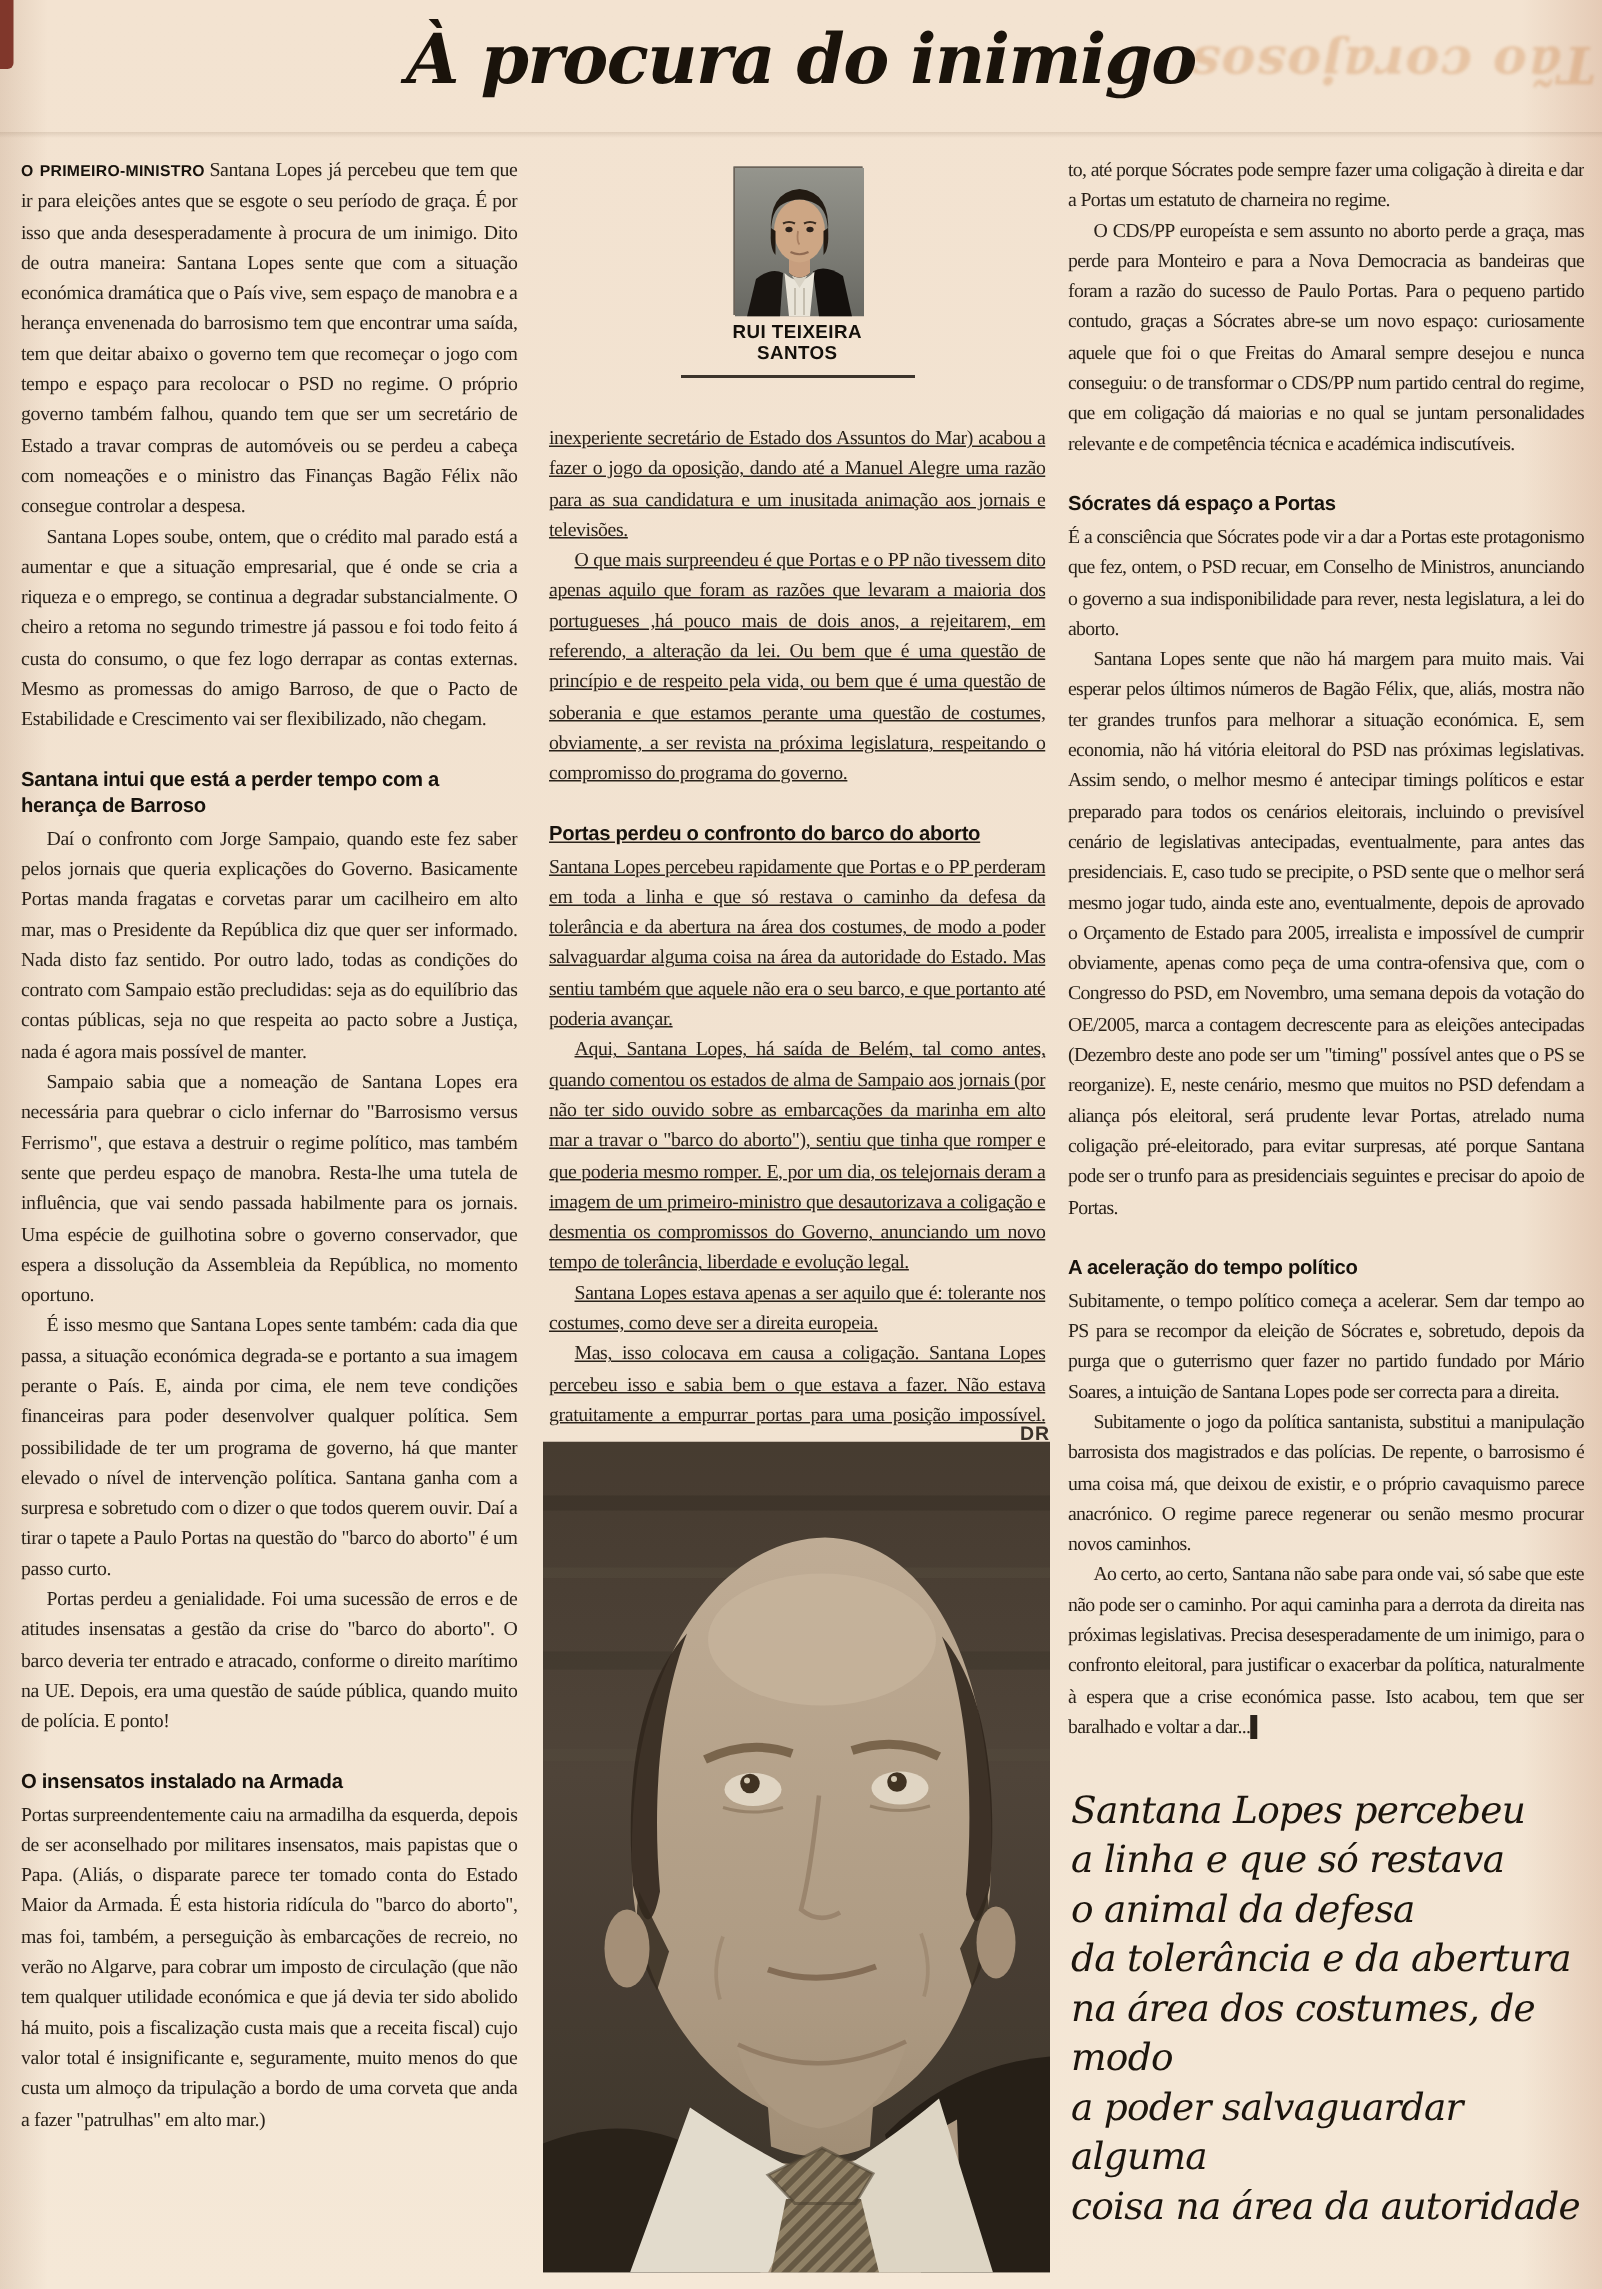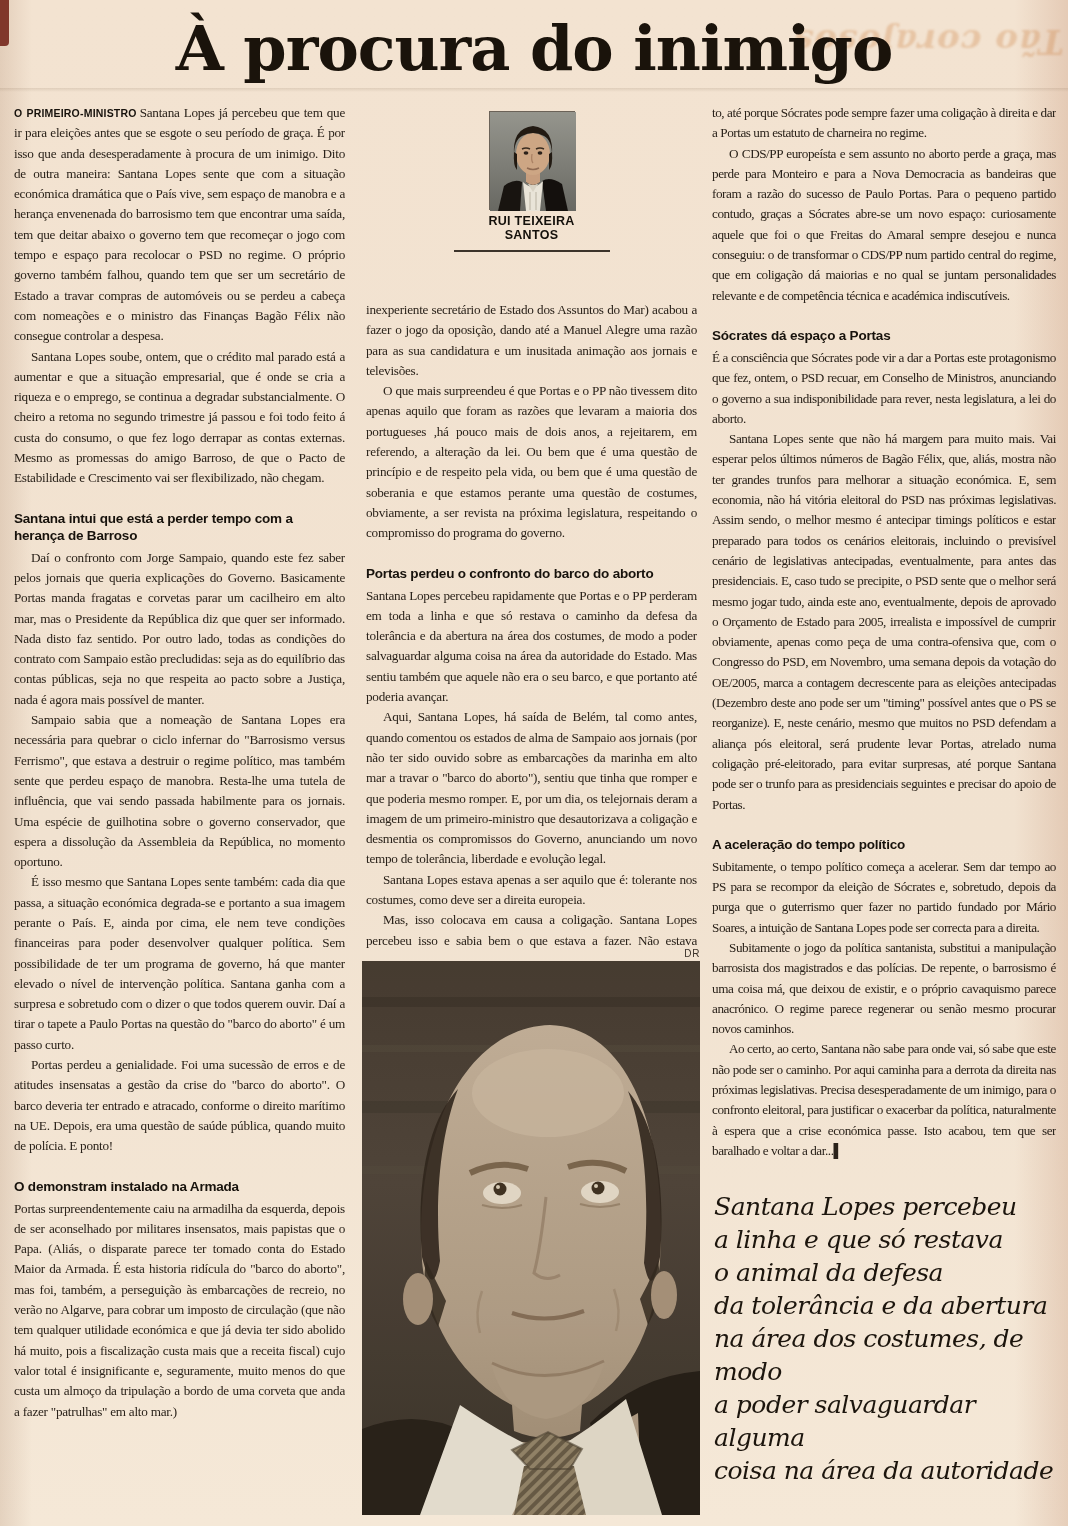--- a/index.html
+++ b/index.html
@@ -13,22 +13,22 @@
     color:#2a221a;
   }
   .corner-mark { position:absolute; left:0; top:0; width:9px; height:46px;
     background:#6e1c12; opacity:.85; border-radius:0 0 4px 0; }
   .bleed { position:absolute; top:22px; right:4px; width:300px; text-align:left;
     transform:rotate(180deg);
     font-family:"DejaVu Serif", serif; font-style:italic; font-weight:bold;
     font-size:34px; color:rgba(198,108,34,0.26); letter-spacing:1px;
     filter:blur(1px); pointer-events:none; }
   .headline { position:absolute; top:12px; left:0; width:100%; text-align:center;
-    font-family:"DejaVu Serif", serif; font-weight:bold;
-    font-size:62px; letter-spacing:-1px; color:#1a130b; }
+    font-family:"DejaVu Serif", serif; font-style:italic; font-weight:bold;
+    font-size:46px; letter-spacing:-1px; color:#1a130b; }
   .crease { position:absolute; top:88px; left:0; width:100%; height:4px;
     background:linear-gradient(180deg, rgba(120,95,70,0.16), rgba(0,0,0,0)); }
 
   .col { position:absolute; top:103px; }
   .col p { font-size:13.2px; line-height:20.3px; letter-spacing:-0.25px;
     text-align:justify; color:#2a221a; }
   .col p.ind { text-indent:17px; }
   .col h3 { font-family:"Liberation Sans", sans-serif; font-size:13.5px;
     line-height:17px; font-weight:bold; letter-spacing:-0.2px;
     margin:21px 0 4px 0; color:#17120c; }
@@ -41,24 +41,24 @@
     margin-right:3px; color:#17120c; }
 
   .author-block { width:100%; text-align:center; padding-top:8px; }
   .author-photo { width:86px; height:99px; margin:0 auto;
     border:1px solid #6b6258; background:#7b7b74; }
   .author-photo svg { display:block; }
   .author-name { margin-top:5px; font-family:"Liberation Sans", sans-serif;
     font-weight:bold; font-size:12.5px; line-height:13.5px;
     letter-spacing:0.3px; color:#14100b; white-space:pre-line; }
   .author-rule { width:156px; height:2px; background:#3c342b; margin:8px auto 0 auto; }
-  .col2-text { margin-top:48px; }
+  .col2-text { margin-top:30px;text-decoration:underline; }
 
   .credit { position:absolute; left:362px; top:948px; width:338px; text-align:right;
-    font-family:"Liberation Sans", sans-serif; font-weight:normal; font-size:10px;
+    font-family:"Liberation Sans", sans-serif; font-weight:bold; font-size:13px;
     letter-spacing:0.6px; color:#3a3129; }
   .big-photo { position:absolute; left:362px; top:961px; width:338px; height:554px; }
   .big-photo svg { display:block; }
 
   .pull-quote { position:absolute; left:714px; top:1190px; width:352px;
     font-family:"DejaVu Serif", serif; font-style:italic; font-size:25px;
     line-height:33px; letter-spacing:-0.5px; color:#1c150d; }
 </style>
 </head>
 <body>
@@ -72,21 +72,21 @@
   <div class="crease"></div>
 
   <div class="col col1">
     <p><span class="leadin">O primeiro-ministro</span><span>Santana Lopes já percebeu que tem que ir para eleições antes que se esgote o seu período de graça. É por isso que anda desesperadamente à procura de um inimigo. Dito de outra maneira: Santana Lopes sente que com a situação económica dramática que o País vive, sem espaço de manobra e a herança envenenada do barrosismo tem que encontrar uma saída, tem que deitar abaixo o governo tem que recomeçar o jogo com tempo e espaço para recolocar o PSD no regime. O próprio governo também falhou, quando tem que ser um secretário de Estado a travar compras de automóveis ou se perdeu a cabeça com nomeações e o ministro das Finanças Bagão Félix não consegue controlar a despesa.</span></p>
     <p class="ind">Santana Lopes soube, ontem, que o crédito mal parado está a aumentar e que a situação empresarial, que é onde se cria a riqueza e o emprego, se continua a degradar substancialmente. O cheiro a retoma no segundo trimestre já passou e foi todo feito á custa do consumo, o que fez logo derrapar as contas externas. Mesmo as promessas do amigo Barroso, de que o Pacto de Estabilidade e Crescimento vai ser flexibilizado, não chegam.</p>
     <h3>Santana intui que está a perder tempo com a herança de Barroso</h3>
     <p class="ind">Daí o confronto com Jorge Sampaio, quando este fez saber pelos jornais que queria explicações do Governo. Basicamente Portas manda fragatas e corvetas parar um cacilheiro em alto mar, mas o Presidente da República diz que quer ser informado. Nada disto faz sentido. Por outro lado, todas as condições do contrato com Sampaio estão precludidas: seja as do equilíbrio das contas públicas, seja no que respeita ao pacto sobre a Justiça, nada é agora mais possível de manter.</p>
     <p class="ind">Sampaio sabia que a nomeação de Santana Lopes era necessária para quebrar o ciclo infernar do "Barrosismo versus Ferrismo", que estava a destruir o regime político, mas também sente que perdeu espaço de manobra. Resta-lhe uma tutela de influência, que vai sendo passada habilmente para os jornais. Uma espécie de guilhotina sobre o governo conservador, que espera a dissolução da Assembleia da República, no momento oportuno.</p>
     <p class="ind">É isso mesmo que Santana Lopes sente também: cada dia que passa, a situação económica degrada-se e portanto a sua imagem perante o País. E, ainda por cima, ele nem teve condições financeiras para poder desenvolver qualquer política. Sem possibilidade de ter um programa de governo, há que manter elevado o nível de intervenção política. Santana ganha com a surpresa e sobretudo com o dizer o que todos querem ouvir. Daí a tirar o tapete a Paulo Portas na questão do "barco do aborto" é um passo curto.</p>
     <p class="ind">Portas perdeu a genialidade. Foi uma sucessão de erros e de atitudes insensatas a gestão da crise do "barco do aborto". O barco deveria ter entrado e atracado, conforme o direito marítimo na UE. Depois, era uma questão de saúde pública, quando muito de polícia. E ponto!</p>
-    <h3>O demonstram instalado na Armada</h3>
+    <h3>O insensatos instalado na Armada</h3>
     <p>Portas surpreendentemente caiu na armadilha da esquerda, depois de ser aconselhado por militares insensatos, mais papistas que o Papa. (Aliás, o disparate parece ter tomado conta do Estado Maior da Armada. É esta historia ridícula do "barco do aborto", mas foi, também, a perseguição às embarcações de recreio, no verão no Algarve, para cobrar um imposto de circulação (que não tem qualquer utilidade económica e que já devia ter sido abolido há muito, pois a fiscalização custa mais que a receita fiscal) cujo valor total é insignificante e, seguramente, muito menos do que custa um almoço da tripulação a bordo de uma corveta que anda a fazer "patrulhas" em alto mar.)</p>
 
   </div>
 
   <div class="col col2">
     <div class="author-block">
       <div class="author-photo">
         <svg viewBox="0 0 86 99" width="86" height="99" preserveAspectRatio="none">
           <defs>
             <linearGradient id="apbg" x1="0" y1="0" x2="0" y2="1">

